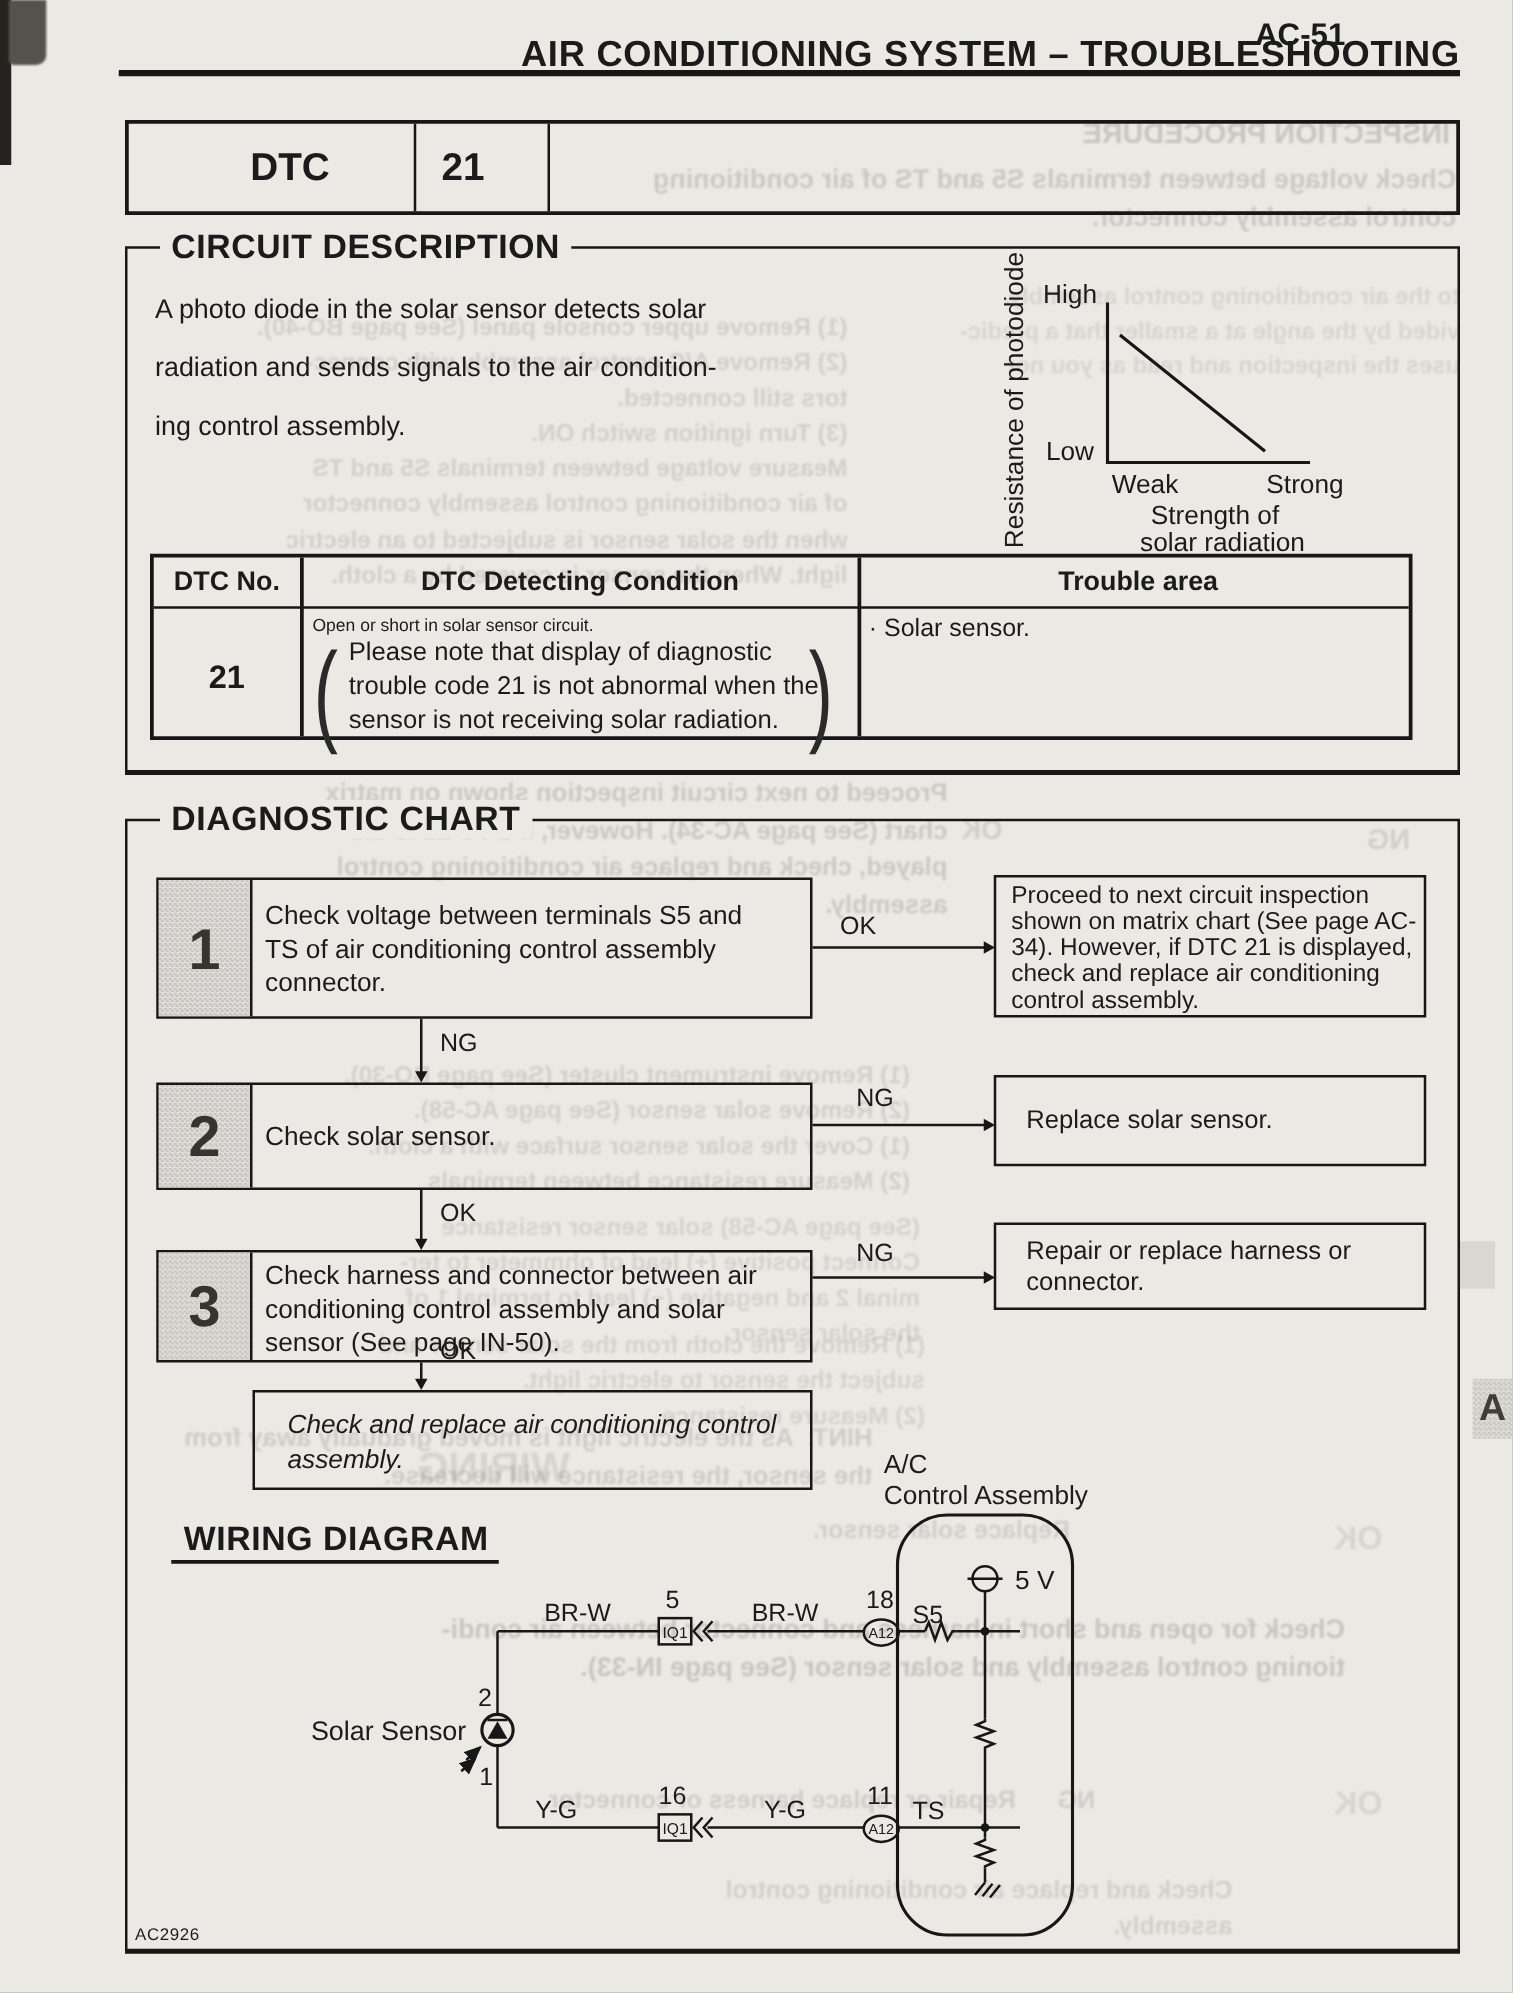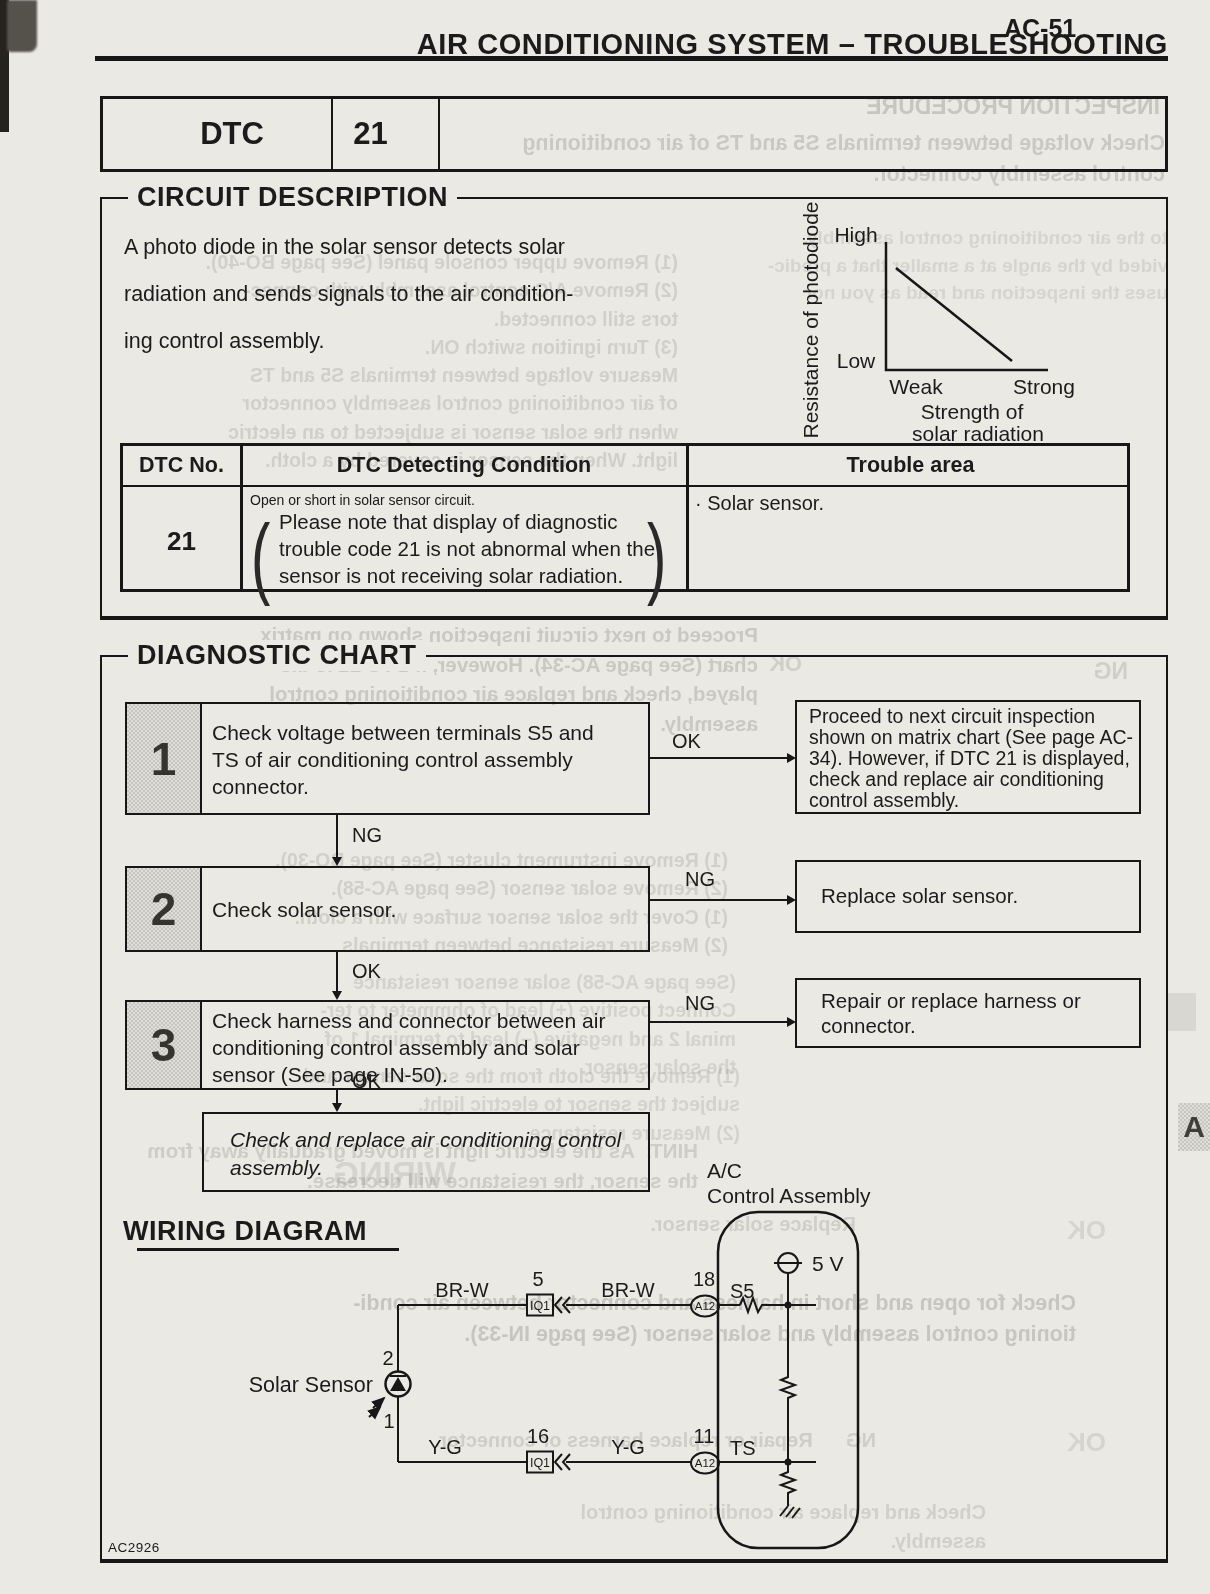--- a/index.html
+++ b/index.html
@@ -190,21 +190,21 @@
   <div class="box fg" style="left:795px;top:978px;width:346px;height:70px;">
     <div class="abs pre" style="left:24px;top:8px;font-size:20.5px;line-height:25px;">Repair or replace harness or
 connector.</div>
   </div>
 
   <div class="box fg" style="left:202px;top:1112px;width:448px;height:80px;font-style:italic;">
     <div class="abs pre" style="left:26px;top:12px;font-size:21px;line-height:28px;">Check and replace air conditioning control
 assembly.</div>
   </div>
 
-  <div class="abs fg b" style="left:123px;top:1216px;font-size:27px;letter-spacing:.5px;">WIRING DIAGRAM</div>
+  <div class="abs fg b" style="left:147px;top:1216px;font-size:27px;letter-spacing:.5px;">WIRING DIAGRAM</div>
   <div class="secline fg" style="left:137px;top:1248px;width:262px;height:3px;"></div>
 
   <svg class="abs fg" style="left:100px;top:1150px;" width="1068" height="412" viewBox="0 0 1068 412">
     <defs>
       <marker id="mArr" markerWidth="8" markerHeight="8" refX="6" refY="3" orient="auto">
         <path d="M0,0 L7,3 L0,6 z" fill="#171717"></path>
       </marker>
     </defs>
 
     <text font-size="21" x="607" y="28">A/C</text>

